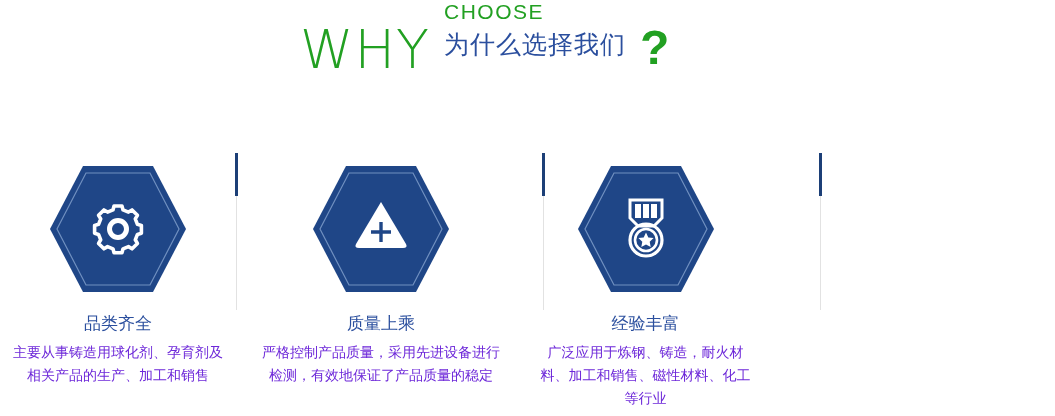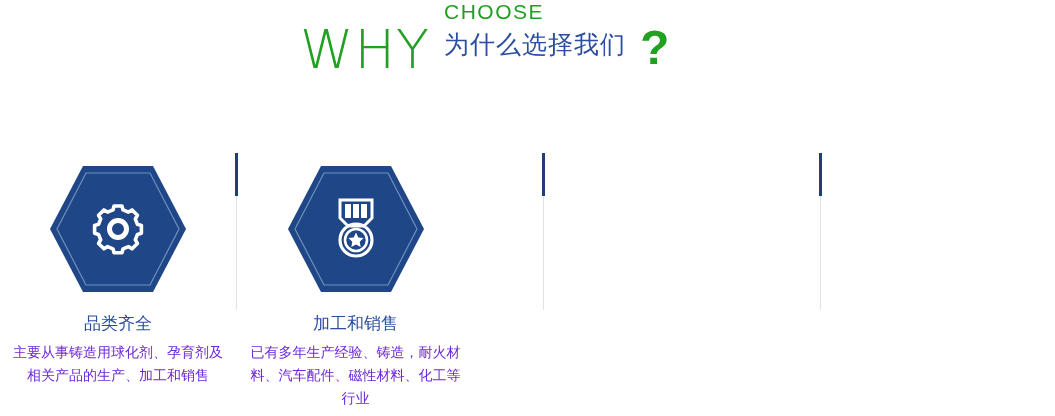--- a/index.html
+++ b/index.html
@@ -140,40 +140,54 @@
           <g transform="translate(70,65)" fill="none" stroke="#ffffff" stroke-width="5" stroke-linejoin="round">
             <path d="M -5.5,-26 L 5.5,-26 L 7,-20.5 L 14.5,-17.5 L 19.5,-20.5 L 27,-13 L 24,-8 L 27,-0.5 L 32.5,1 L 32.5,12 L 27,13.5 L 24,21 L 27,26 L 19.5,33.5 L 14.5,30.5 L 7,33.5 L 5.5,39 L -5.5,39 L -7,33.5 L -14.5,30.5 L -19.5,33.5 L -27,26 L -24,21 L -27,13.5 L -32.5,12 L -32.5,1 L -27,-0.5 L -24,-8 L -27,-13 L -19.5,-20.5 L -14.5,-17.5 L -7,-20.5 Z" transform="scale(0.72) translate(0,-6)"></path>
             <circle cx="0" cy="0" r="8.5" stroke-width="5"></circle>
           </g>
         </svg>
       </div>
       <div class="card-title">品类齐全</div>
       <div class="card-desc">主要从事铸造用球化剂、孕育剂及相关产品的生产、加工和销售</div>
     </div>
 
+    <div class="card c2">
+      <div class="hexwrap">
+        <svg width="140" height="130" viewBox="0 0 140 130">
+          <polygon points="35,2 105,2 138,65 105,128 35,128 2,65" fill="#1f4687"></polygon>
+          <polygon points="38,9 102,9 131,65 102,121 38,121 9,65" fill="none" stroke="#7090c0" stroke-width="1.2"></polygon>
+          <g>
+            <path d="M 70,38 L 95,80 Q 97,84 92,84 L 48,84 Q 43,84 45,80 Z" fill="#ffffff"></path>
+            <path d="M 70,58 L 70,78 M 60,68 L 80,68" stroke="#1f4687" stroke-width="3.4" stroke-linecap="butt"></path>
+          </g>
+        </svg>
+      </div>
+      <div class="card-title">质量上乘</div>
+      <div class="card-desc">严格控制产品质量，采用先进设备进行检测，有效地保证了产品质量的稳定</div>
+    </div>
 
 
     <div class="card c4">
       <div class="hexwrap">
         <svg width="140" height="130" viewBox="0 0 140 130">
           <polygon points="35,2 105,2 138,65 105,128 35,128 2,65" fill="#1f4687"></polygon>
           <polygon points="38,9 102,9 131,65 102,121 38,121 9,65" fill="none" stroke="#7090c0" stroke-width="1.2"></polygon>
           <g>
             <path d="M 54,36 L 86,36 L 86,54 L 78,62 L 62,62 L 54,54 Z" fill="none" stroke="#ffffff" stroke-width="3"></path>
             <rect x="59" y="40" width="6" height="14" fill="#ffffff"></rect>
             <rect x="67" y="40" width="6" height="14" fill="#ffffff"></rect>
             <rect x="75" y="40" width="6" height="14" fill="#ffffff"></rect>
             <circle cx="70" cy="76" r="16" fill="none" stroke="#ffffff" stroke-width="3.2"></circle>
             <circle cx="70" cy="76" r="11" fill="none" stroke="#ffffff" stroke-width="2.6"></circle>
             <path d="M 70,68.5 L 72.3,73.4 L 77.6,74.1 L 73.7,77.8 L 74.7,83 L 70,80.5 L 65.3,83 L 66.3,77.8 L 62.4,74.1 L 67.7,73.4 Z" fill="#ffffff"></path>
           </g>
         </svg>
       </div>
-      <div class="card-title">加工和销售</div>
-      <div class="card-desc">已有多年生产经验、铸造，耐火材料、汽车配件、磁性材料、化工等行业</div>
+      <div class="card-title">经验丰富</div>
+      <div class="card-desc">广泛应用于炼钢、铸造，耐火材料、加工和销售、磁性材料、化工等行业</div>
     </div>
 
     <div class="divider" id="div1">
       <div class="d-top"></div>
       <div class="d-bot"></div>
     </div>
     <div class="divider" id="div2">
       <div class="d-top"></div>
       <div class="d-bot"></div>
     </div>

